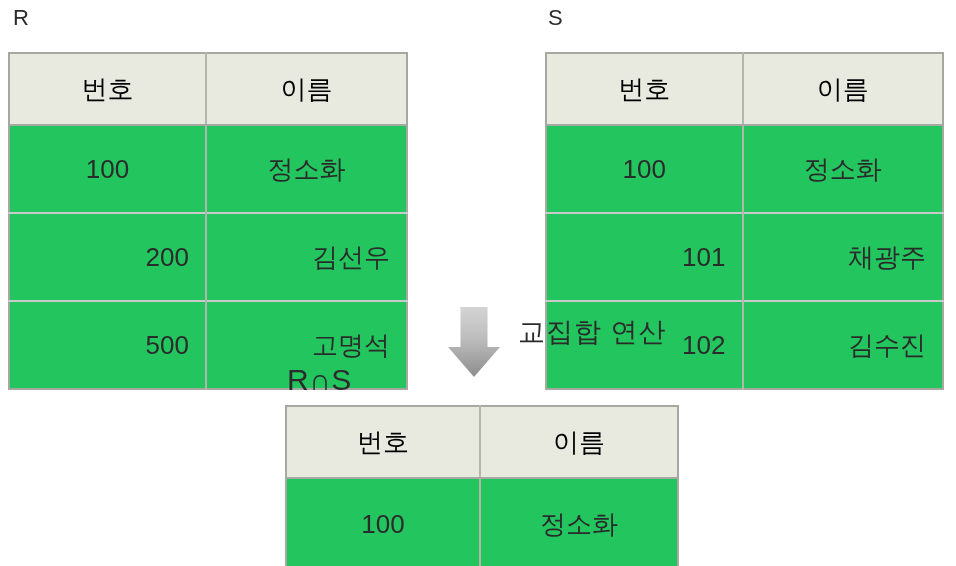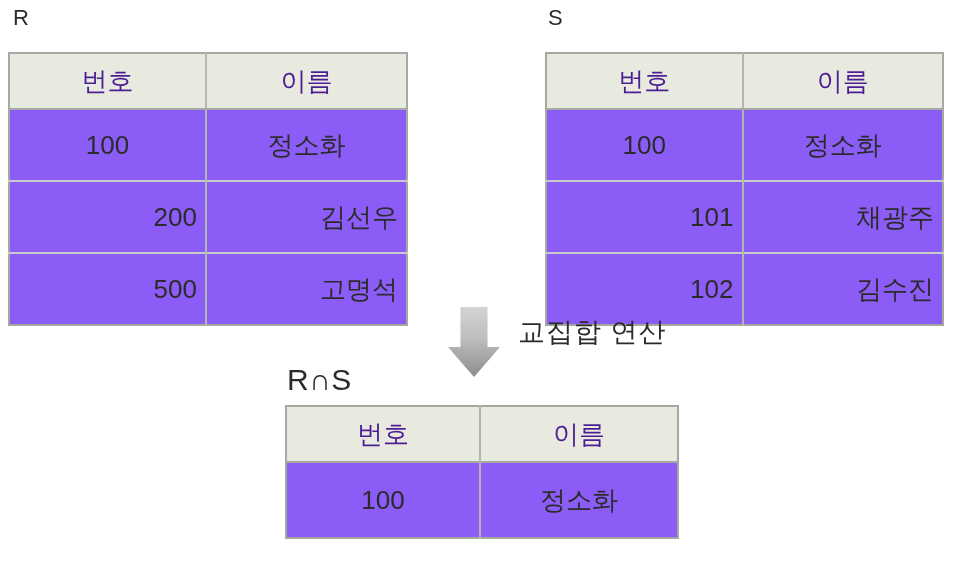--- a/index.html
+++ b/index.html
@@ -39,34 +39,34 @@
 
   table.rel col.c1 { width: 49.5%; }
   table.rel col.c2 { width: 50.5%; }
 
   table.rel th {
     background: #e8eadf;
     border-bottom: 2px solid #a6a9a2;
     height: 54px;
     font-size: 26px;
     font-weight: 500;
-    color: #4c1d95;
+    color: #000000;
     text-align: center;
     vertical-align: middle;
-    padding: 0;
+    padding: 8px;
   }
   table.rel td {
     height: 54px;
     font-size: 26px;
     font-weight: 400;
     color: #2b2b2b;
     text-align: center;
     vertical-align: middle;
-    padding: 8px;
-    background: #8b5cf6;
+    padding: 16px;
+    background: #22c55e;
   }
   #table-rns td { height: 58px; }
   table.rel th + th,
   table.rel td + td {
     border-left: 2px solid #b3b6af;
     margin-left: 41px;
   }
   table.rel tbody tr + tr td {
     border-top: 2px solid #c9c9c9;
     text-align: right;

